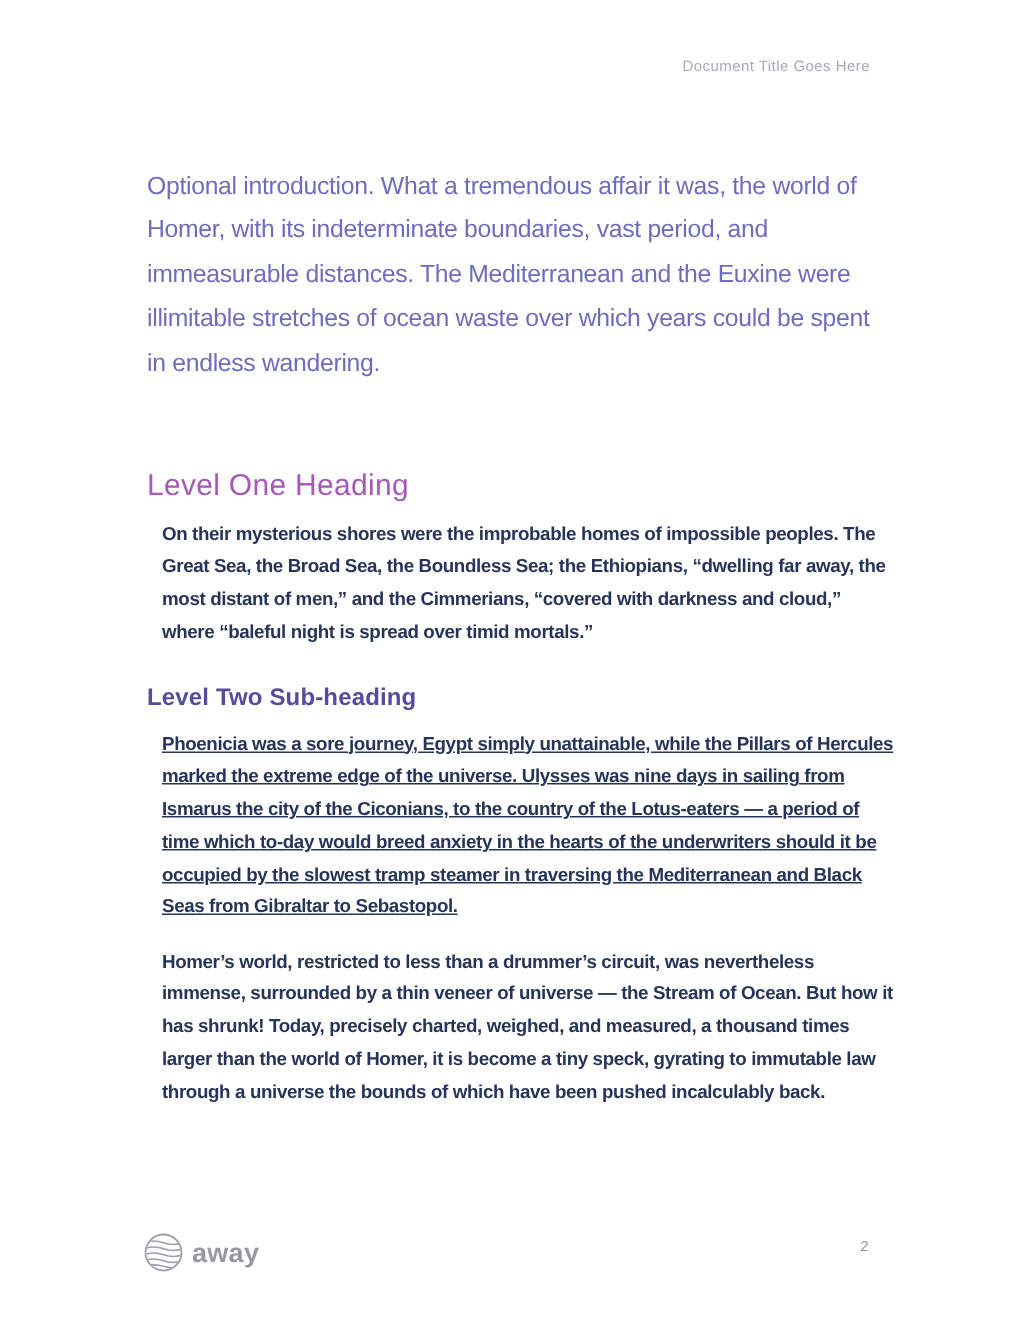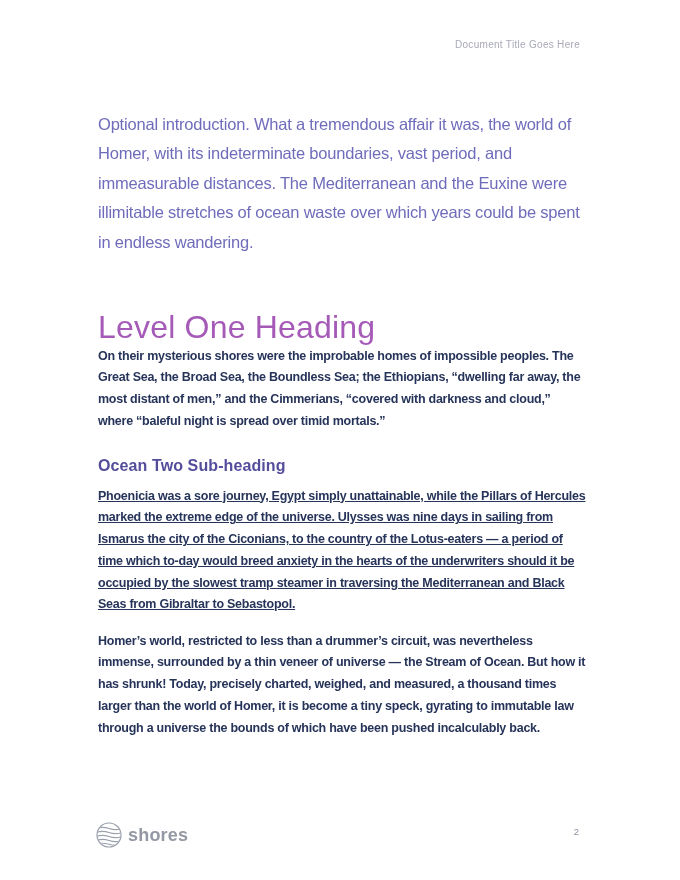--- a/index.html
+++ b/index.html
@@ -25,29 +25,29 @@
     top: 93px;
     width: 490px;
     font-size: 16.5px;
     line-height: 29.6px;
     letter-spacing: -0.2px;
     color: #6f6cbb;
   }
   .h1 {
     position: absolute;
     left: 98px;
-    top: 288px;
-    font-size: 32px;
+    top: 300px;
+    font-size: 20px;
     font-weight: 400;
     letter-spacing: 0.2px;
     color: #a55ab8;
   }
   .body-par {
     position: absolute;
-    left: 98px;
+    left: 108px;
     width: 490px;
     font-size: 12.5px;
     line-height: 21.8px;
     font-weight: 700;
     letter-spacing: -0.25px;
     color: #27345a;
   }
   .p1 { top: 333px; }
   .h2 {
     position: absolute;
@@ -88,21 +88,21 @@
 <body>
 
 <div class="header-title">Document Title Goes Here</div>
 
 <p class="intro">Optional introduction. What a tremendous affair it was, the world of Homer, with its indeterminate boundaries, vast period, and immeasurable distances. The Mediterranean and the Euxine were illimitable stretches of ocean waste over which years could be spent in endless wandering.</p>
 
 <h1 class="h1">Level One Heading</h1>
 
 <p class="body-par p1">On their mysterious shores were the improbable homes of impossible peoples. The Great Sea, the Broad Sea, the Boundless Sea; the Ethiopians, “dwelling far away, the most distant of men,” and the Cimmerians, “covered with darkness and cloud,” where “baleful night is spread over timid mortals.”</p>
 
-<h2 class="h2">Ocean Two Sub-heading</h2>
+<h2 class="h2">Level Two Sub-heading</h2>
 
 <p class="body-par p2">Phoenicia was a sore journey, Egypt simply unattainable, while the Pillars of Hercules marked the extreme edge of the universe. Ulysses was nine days in sailing from Ismarus the city of the Ciconians, to the country of the Lotus-eaters — a period of time which to-day would breed anxiety in the hearts of the underwriters should it be occupied by the slowest tramp steamer in traversing the Mediterranean and Black Seas from Gibraltar to Sebastopol.</p>
 
 <p class="body-par p3">Homer’s world, restricted to less than a drummer’s circuit, was nevertheless immense, surrounded by a thin veneer of universe — the Stream of Ocean. But how it has shrunk! Today, precisely charted, weighed, and measured, a thousand times larger than the world of Homer, it is become a tiny speck, gyrating to immutable law through a universe the bounds of which have been pushed incalculably back.</p>
 
 <span class="footer-logo">
   <svg width="26" height="26" viewBox="0 0 26 26" xmlns="http://www.w3.org/2000/svg">
     <defs>
       <clipPath id="globeClip">
           <circle cx="13" cy="13" r="11.4"></circle>
@@ -112,15 +112,15 @@
     <g clip-path="url(#globeClip)" fill="none" stroke="#9aa0ac" stroke-width="1.1">
       <path d="M0 6.5 Q 6.5 4.2, 13 6.5 T 26 6.5"></path>
       <path d="M0 10.5 Q 6.5 8.2, 13 10.5 T 26 10.5"></path>
       <path d="M0 14.5 Q 6.5 12.2, 13 14.5 T 26 14.5"></path>
       <path d="M0 18.5 Q 6.5 16.2, 13 18.5 T 26 18.5"></path>
       <path d="M0 22.2 Q 6.5 20.2, 13 22.2 T 26 22.2"></path>
     </g>
   </svg>
 </span>
 
-<span class="brand">shores</span>
+<span class="brand">away</span>
 
 <span class="page-number">2</span>
 
 </body></html>

